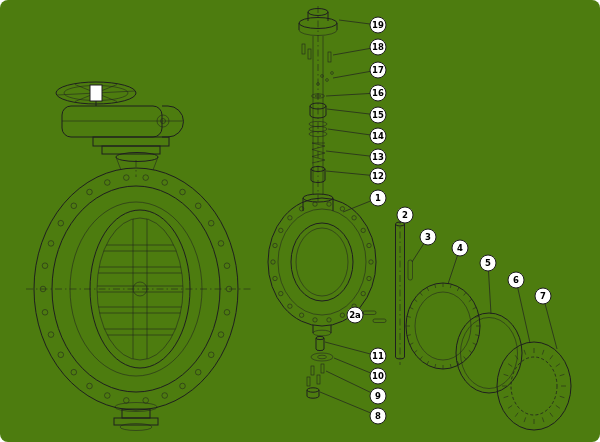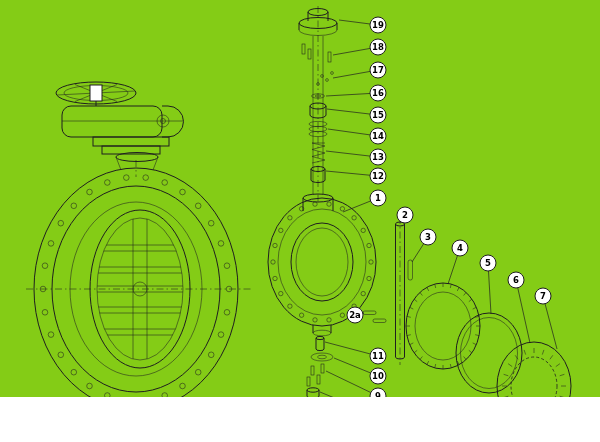--- a/index.html
+++ b/index.html
@@ -1,16 +1,16 @@
 <!DOCTYPE html>
 <html><head>
 <meta charset="utf-8">
 <style>
   html,body{margin:0;padding:0;background:#ffffff;}
-  .canvas{width:600px;height:397px;background:#84cc16;overflow:hidden;position:relative;}
+  .canvas{width:600px;height:442px;background:#4d7c0f;overflow:hidden;position:relative;border-radius:8px;}
   svg{display:block;}
   .draw *{fill:none;stroke:#1f1f1f;stroke-width:1;}
   .draw .thin, .draw .thin *{stroke-width:0.55;}
   .draw .fillw{fill:#ffffff;}
   .draw .cline{stroke-width:0.55;stroke-dasharray:7 3 1.5 3;}
   .draw .dash{stroke-width:0.8;stroke-dasharray:3 2.2;}
   .leader{stroke:#1f1f1f;stroke-width:0.7;fill:none;}
   .balloon{fill:#ffffff;stroke:#1f1f1f;stroke-width:1;}
   .balloon-text{fill:#000000;stroke:none;font-family:"DejaVu Sans",sans-serif;
     font-size:8.5px;font-weight:bold;text-anchor:middle;}

